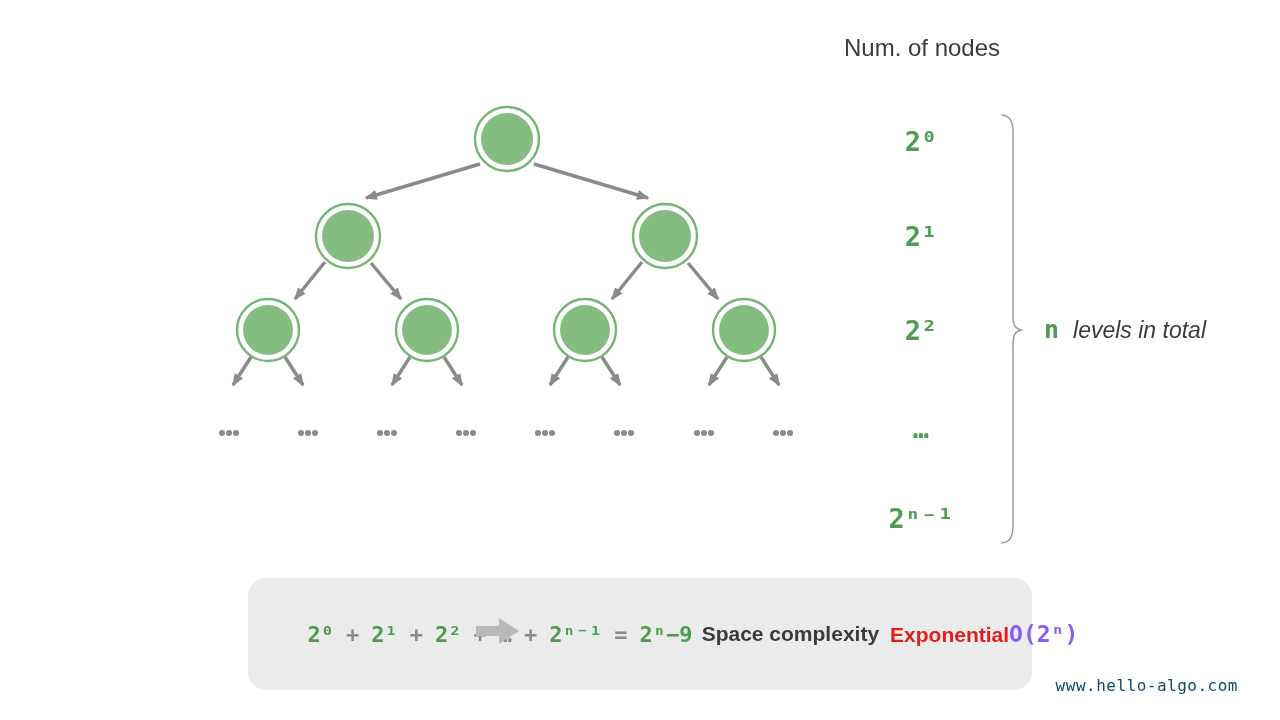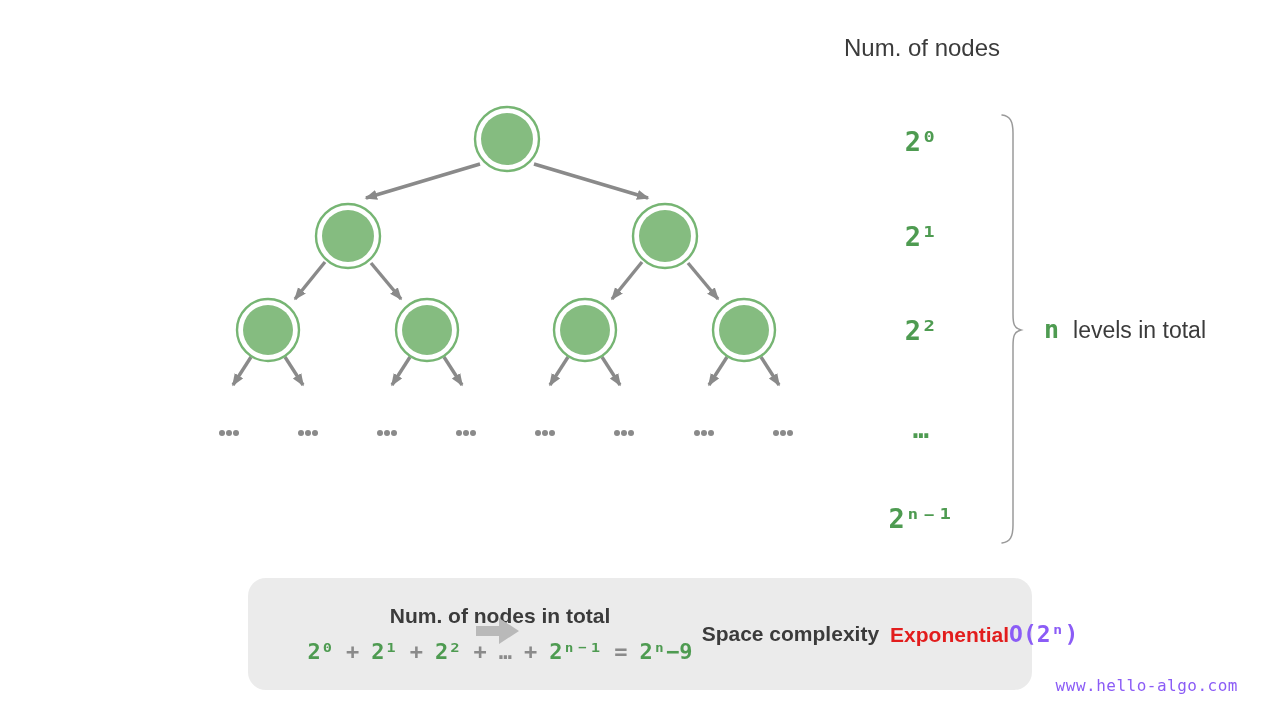--- a/index.html
+++ b/index.html
@@ -27,21 +27,21 @@
 
   
   .brace-label {
     position: absolute; left: 1044px; top: 330px; transform: translateY(-52%);
     display: flex; align-items: baseline; gap: 14px; white-space: nowrap;
   }
   .brace-label .n-var {
     font-family: "DejaVu Sans Mono", "Liberation Mono", monospace;
     font-weight: bold; font-size: 25px; color: #4e9b51;
   }
-  .brace-label .rest { font-size: 23px; color: #3b3b3b; }
+  .brace-label .rest { font-size: 23px; color: #3b3b3b; font-style: italic; }
 
   
   .summary-box {
     position: absolute; left: 248px; top: 578px; width: 784px; height: 112px;
     background: #ebebeb; border-radius: 18px;
   }
   .col-left {
     position: absolute; left: 12px; top: 0; width: 480px; height: 100%;
     display: flex; flex-direction: column; align-items: center; justify-content: center; gap: 11px;
   }
@@ -62,21 +62,21 @@
   .red-word { font-size: 21px; font-weight: bold; color: #e21d1d; }
   .red-bigo {
     font-family: "DejaVu Sans Mono", "Liberation Mono", monospace;
     font-weight: bold; font-size: 23px; color: #8b5cf6;
   }
 
   
   .watermark {
     position: absolute; right: 42px; bottom: 25px;
     font-family: "DejaVu Sans Mono", "Liberation Mono", monospace;
-    font-size: 16px; color: #8b5cf6; letter-spacing: 0.5px;
+    font-size: 16px; color: #0c4a6e; letter-spacing: 0.5px;
   }
 </style>
 </head>
 <body>
 
 <div class="canvas">
 
   <div class="header">
     <div>Num. of nodes</div>
   </div>
@@ -191,21 +191,20 @@
   <div class="lvl" style="left:921px; top:428px;">…</div>
   <div class="lvl" style="left:921px; top:518px;">2ⁿ⁻¹</div>
 
   <div class="brace-label">
     <span class="n-var">n</span>
     <span class="rest">levels in total</span>
   </div>
 
   <div class="summary-box">
     <div class="col-left">
-      <div class="box-title">Num. of nodes in total</div>
       <div class="formula-row">
         <span class="tok" data-role="green">2⁰</span>
         <span class="tok" data-role="gray">+</span>
         <span class="tok" data-role="green">2¹</span>
         <span class="tok" data-role="gray">+</span>
         <span class="tok" data-role="green">2²</span>
         <span class="tok" data-role="gray">+</span>
         <span class="tok" data-role="gray">…</span>
         <span class="tok" data-role="gray">+</span>
         <span class="tok" data-role="green">2ⁿ⁻¹</span>

